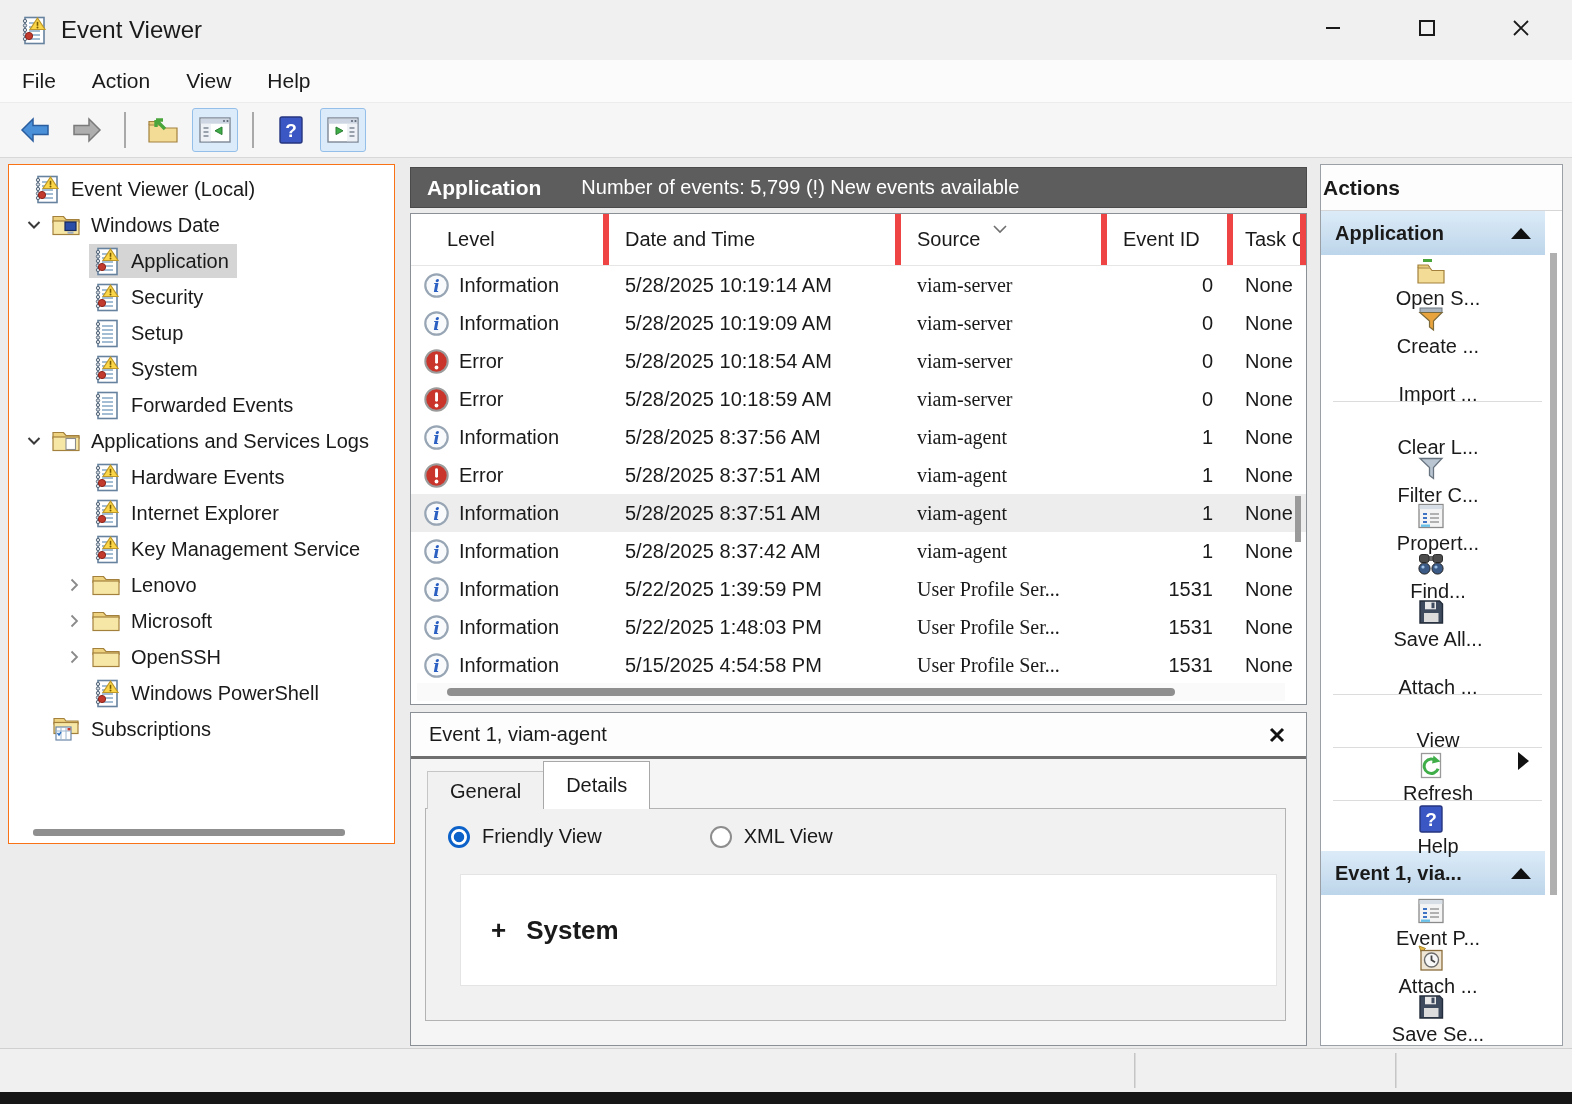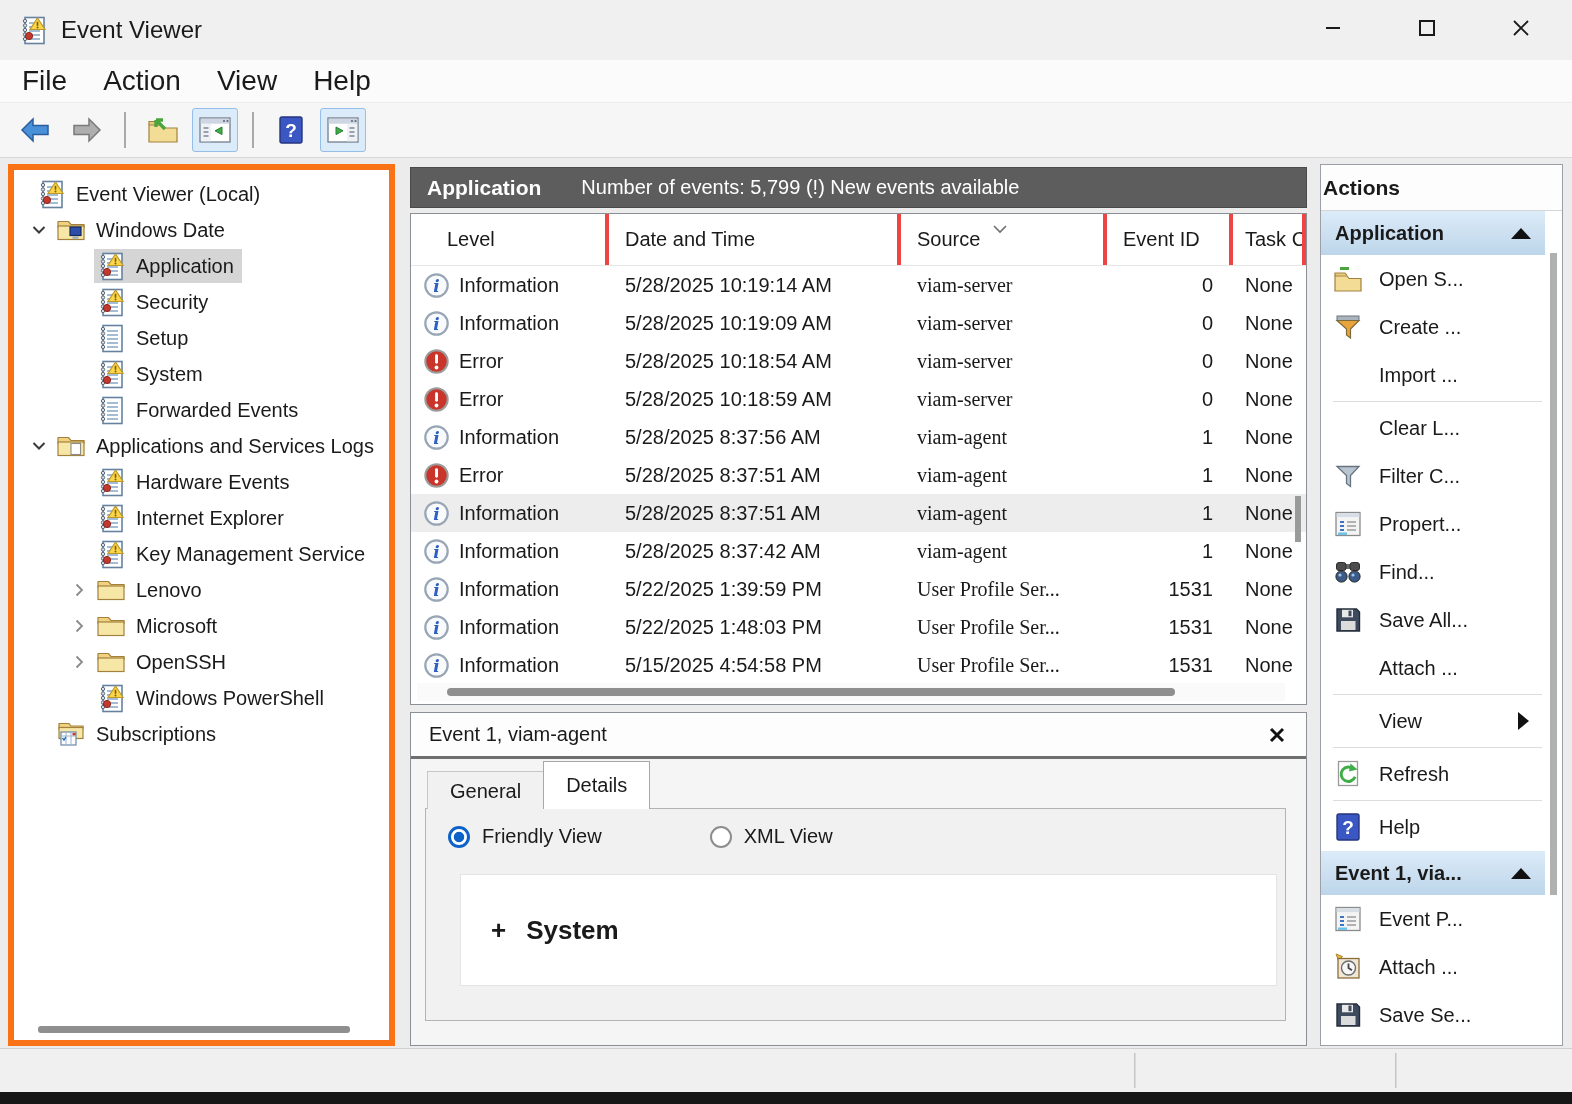--- a/index.html
+++ b/index.html
@@ -8,49 +8,49 @@
 
   
   .titlebar { position:absolute; left:0; top:0; width:1572px; height:60px; background:#f0f0f0; display:flex; align-items:center; }
   .titlebar .app-icon { margin:0 14px 0 18px; display:flex; }
   .title-text { font-size:24px; }
   .win-controls { margin-left:auto; display:flex; gap:24px; padding-right:16px; }
   .win-btn { width:70px; height:52px; display:flex; align-items:center; justify-content:center; }
 
   
   .menubar { position:absolute; left:0; top:60px; width:1572px; height:43px; background:#fbfbfb; display:flex; align-items:center; gap:36px; padding-left:22px; border-bottom:1px solid #ececec; }
-  .menu-item { font-size:28px; }
+  .menu-item { font-size:21px; }
 
   
   .toolbar { position:absolute; left:0; top:103px; width:1572px; height:55px; background:#f6f6f6; border-bottom:1px solid #d8d8d8; display:flex; align-items:center; padding-left:12px; gap:6px; }
   .tb-btn { width:46px; height:44px; display:flex; align-items:center; justify-content:center; border:1px solid transparent; border-radius:3px; }
   .tb-btn.hl { background:#dcebfa; border-color:#94bfe8; }
   .tb-sep { width:2px; height:36px; background:#a9a9a9; margin:0 8px; }
 
   
-  .sidebar { position:absolute; left:8px; top:164px; width:387px; height:882px; background:#fff; border:6px solid #f97316; overflow:hidden; }
+  .sidebar { position:absolute; left:8px; top:164px; width:387px; height:680px; background:#fff; border:1px solid #f97316; overflow:hidden; }
   .tree { padding-top:6px; }
   .tree-row { height:36px; display:flex; align-items:center; white-space:nowrap; }
   .tree-row .exp { width:30px; display:flex; align-items:center; justify-content:center; flex:none; }
   .tree-row .ticon { width:34px; display:flex; align-items:center; flex:none; }
   .tree-hit { display:flex; align-items:center; height:34px; padding:0 8px 0 2px; }
   .tree-hit.sel { background:#d5d5d5; }
   .tree-hit .ticon { margin-right:6px; }
   .lvl0 { padding-left:20px; } .lvl1 { padding-left:10px; } .lvl2 { padding-left:50px; }
   .sb-hscroll { position:absolute; left:4px; bottom:4px; width:377px; height:14px; }
   .sb-hscroll .thumb { position:absolute; left:20px; top:4px; width:312px; height:7px; background:#8f8f8f; border-radius:3px; }
 
   
   .main-header { position:absolute; left:410px; top:167px; width:897px; height:41px; background:#5d5d5d; border:1px solid #4a4a4a; color:#fff; display:flex; align-items:center; padding:0 16px; }
   .main-header .logname { font-weight:bold; font-size:21px; margin-right:40px; }
 
   
   .table-wrap { position:absolute; left:410px; top:213px; width:897px; height:492px; background:#fff; border:1px solid #8a9095; overflow:hidden; }
   .thead { display:flex; height:52px; border-bottom:1px solid #e6e6e6; position:relative; background:#fff; }
-  .th { display:flex; align-items:center; border-right:4px solid #ef4444; padding-left:12px; overflow:hidden; white-space:nowrap; }
+  .th { display:flex; align-items:center; border-right:6px solid #ef4444; padding-left:12px; overflow:hidden; white-space:nowrap; }
   .th-level { width:198px; padding-left:36px; } .th-date { width:292px; padding-left:16px; } .th-source { width:206px; padding-left:16px; } .th-id { width:126px; padding-left:16px; } .th-task { flex:1; }
   .sort-ind { position:absolute; left:580px; top:2px; }
   .trow { display:flex; height:38px; align-items:center; white-space:nowrap; }
   .trow.sel { background:#ededed; }
   .c-level { width:198px; display:flex; align-items:center; gap:9px; padding-left:12px; overflow:hidden; }
   .c-date { width:292px; padding-left:16px; overflow:hidden; }
   .c-source { width:206px; padding-left:16px; overflow:hidden;font-family:Liberation Serif, serif; }
   .c-id { width:126px; text-align:right; padding-right:20px; }
   .c-task { flex:1; padding-left:12px; overflow:hidden; }
   .ev-hscroll { position:absolute; left:6px; bottom:3px; width:868px; height:18px; background:#fafafa; }
@@ -72,21 +72,21 @@
   .radio { width:22px; height:22px; border-radius:50%; background:#fff; border:2px solid #8d8d8d; flex:none; }
   .radio.on { border:3px solid #0d62c9; background:radial-gradient(circle, #0d62c9 42%, #fff 50%); }
   .friendly-box { margin:26px 8px 0 34px; height:112px; background:#fff; border:1px solid #e4e4e4; display:flex; align-items:center; padding-left:30px; gap:20px; font-weight:bold; font-size:26px; }
 
   
   .actions { position:absolute; left:1320px; top:164px; width:243px; height:882px; background:#fff; border:1px solid #9aa0a6; overflow:hidden; }
   .actions-title { height:46px; display:flex; align-items:center; padding-left:2px; font-weight:bold; font-size:21px; border-bottom:1px solid #d6d6d6; background:#fdfdfd; }
   .act-body { position:relative; }
   .act-section-header { height:44px; margin-right:17px; background:linear-gradient(#dcebf8,#bdd5ea); display:flex; align-items:center; padding:0 14px; font-weight:bold; }
   .act-section-header .tri-up { margin-left:auto; width:0; height:0; border-left:10px solid transparent; border-right:10px solid transparent; border-bottom:11px solid #111; }
-  .act-item { height:48px; display:flex; align-items:center; padding-left:10px; margin-right:17px; }
+  .act-item { height:48px; display:flex; align-items:center; padding-left:10px; margin-right:17px;flex-direction:column; }
   .act-item .aicon { width:34px; height:32px; display:flex; align-items:center; justify-content:center; margin-right:14px; flex:none; }
   .act-item .sub-arrow { margin-left:auto; margin-right:16px; width:0; height:0; border-top:9px solid transparent; border-bottom:9px solid transparent; border-left:11px solid #111; }
   .act-divider { height:1px; background:#dcdcdc; margin:2px 20px 2px 12px; }
   .act-scroll { position:absolute; right:4px; top:50px; width:8px; height:826px; }
   .act-scroll .thumb { position:absolute; left:0; top:38px; width:7px; height:642px; background:#b0b0b0; }
 
   
   .statusbar { position:absolute; left:0; top:1048px; width:1572px; height:44px; background:#f0f0f0; border-top:1px solid #d0d0d0; }
   .sb-div { position:absolute; top:4px; bottom:4px; width:2px; background:#dadada; border-left:1px solid #c6c6c6; }
   .bottom-strip { position:absolute; left:0; top:1092px; width:1572px; height:12px; background:#161616; }

